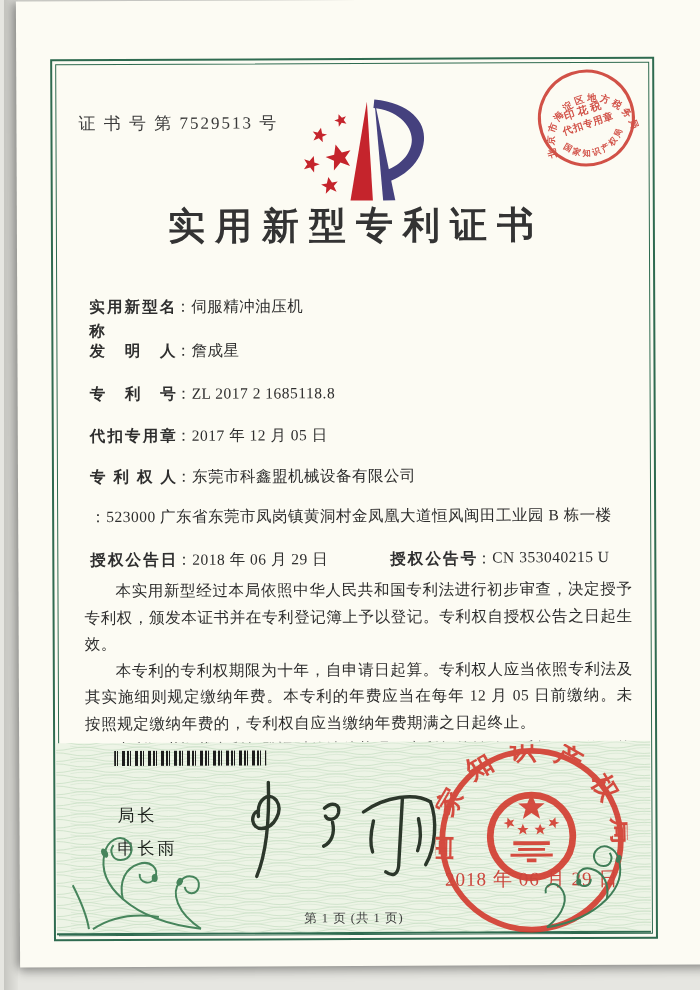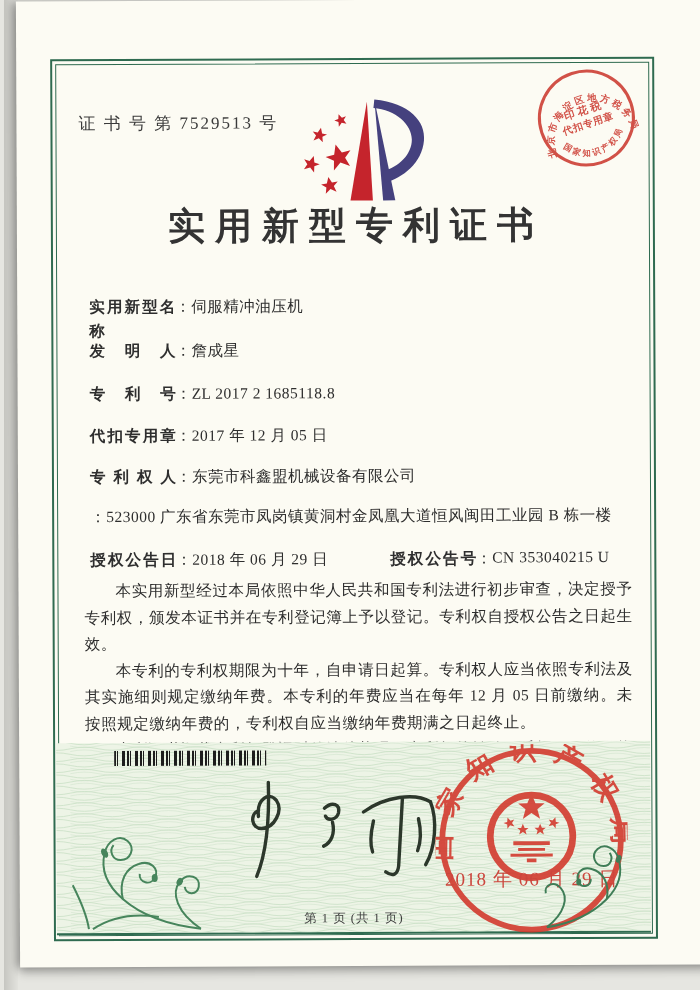--- a/index.html
+++ b/index.html
@@ -201,20 +201,24 @@
             <path d="M14 187.6 q14 -3.2 28 0 q14 3.2 28 0 q14 -3.2 28 0 q14 3.2 28 0 q14 -3.2 28 0 q14 3.2 28 0 q14 -3.2 28 0 q14 3.2 28 0 q14 -3.2 28 0 q14 3.2 28 0 q14 -3.2 28 0 q14 3.2 28 0 q14 -3.2 28 0 q14 3.2 28 0 q14 -3.2 28 0 q14 3.2 28 0 q14 -3.2 28 0 q14 3.2 28 0 q14 -3.2 28 0 q14 3.2 28 0 q14 -3.2 28 0 q14 3.2 28 0" opacity="0.55"></path>
             <path d="M-14 190.4 q14 -3.2 28 0 q14 3.2 28 0 q14 -3.2 28 0 q14 3.2 28 0 q14 -3.2 28 0 q14 3.2 28 0 q14 -3.2 28 0 q14 3.2 28 0 q14 -3.2 28 0 q14 3.2 28 0 q14 -3.2 28 0 q14 3.2 28 0 q14 -3.2 28 0 q14 3.2 28 0 q14 -3.2 28 0 q14 3.2 28 0 q14 -3.2 28 0 q14 3.2 28 0 q14 -3.2 28 0 q14 3.2 28 0 q14 -3.2 28 0 q14 3.2 28 0 q14 -3.2 28 0 q14 3.2 28 0"></path>
             <path d="M14 193.2 q14 3.2 28 0 q14 -3.2 28 0 q14 3.2 28 0 q14 -3.2 28 0 q14 3.2 28 0 q14 -3.2 28 0 q14 3.2 28 0 q14 -3.2 28 0 q14 3.2 28 0 q14 -3.2 28 0 q14 3.2 28 0 q14 -3.2 28 0 q14 3.2 28 0 q14 -3.2 28 0 q14 3.2 28 0 q14 -3.2 28 0 q14 3.2 28 0 q14 -3.2 28 0 q14 3.2 28 0 q14 -3.2 28 0 q14 3.2 28 0 q14 -3.2 28 0" opacity="0.55"></path>
             <path d="M-14 196.0 q14 3.2 28 0 q14 -3.2 28 0 q14 3.2 28 0 q14 -3.2 28 0 q14 3.2 28 0 q14 -3.2 28 0 q14 3.2 28 0 q14 -3.2 28 0 q14 3.2 28 0 q14 -3.2 28 0 q14 3.2 28 0 q14 -3.2 28 0 q14 3.2 28 0 q14 -3.2 28 0 q14 3.2 28 0 q14 -3.2 28 0 q14 3.2 28 0 q14 -3.2 28 0 q14 3.2 28 0 q14 -3.2 28 0 q14 3.2 28 0 q14 -3.2 28 0 q14 3.2 28 0 q14 -3.2 28 0"></path>
             <path d="M14 198.8 q14 -3.2 28 0 q14 3.2 28 0 q14 -3.2 28 0 q14 3.2 28 0 q14 -3.2 28 0 q14 3.2 28 0 q14 -3.2 28 0 q14 3.2 28 0 q14 -3.2 28 0 q14 3.2 28 0 q14 -3.2 28 0 q14 3.2 28 0 q14 -3.2 28 0 q14 3.2 28 0 q14 -3.2 28 0 q14 3.2 28 0 q14 -3.2 28 0 q14 3.2 28 0 q14 -3.2 28 0 q14 3.2 28 0 q14 -3.2 28 0 q14 3.2 28 0" opacity="0.55"></path>
           </g>
         </svg>
 
       <div class="barcode"></div>
 
+      <div class="signoff">
+        <div>局长</div>
+        <div>申长雨</div>
+      </div>
 
       <svg class="signature" viewBox="0 0 240 105">
         <g fill="none" stroke="#2c372b" stroke-width="3.4" stroke-linecap="round">
           <path d="M50,40 C48,22 61,15 68,24 C75,34 66,52 53,52 C43,52 41,38 50,34"></path>
           <path d="M60,6 C61,40 58,76 48,100"></path>
           <path d="M116,32 C124,25 132,28 130,37 C128,44 119,45 117,40"></path>
           <path d="M124,46 C127,58 122,67 115,70"></path>
           <path d="M155,36 C177,20 207,17 222,26"></path>
           <path d="M194,23 L190,90 C189,99 184,101 177,96"></path>
           <path d="M165,45 C162,58 161,68 164,76"></path>

